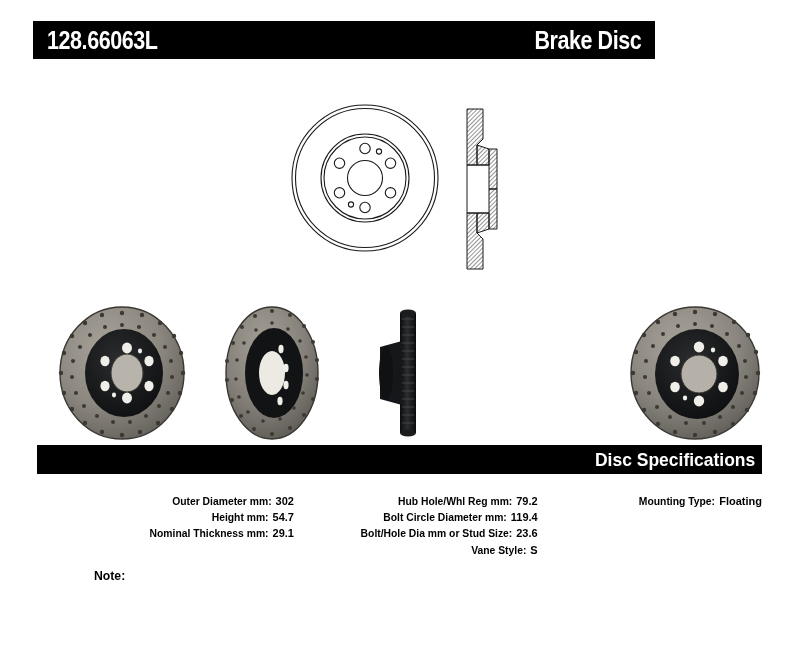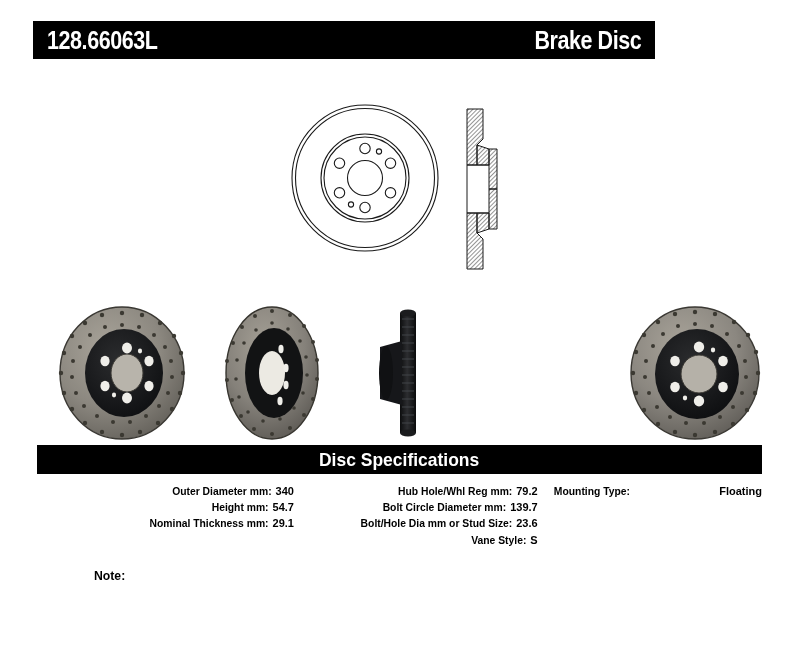--- a/index.html
+++ b/index.html
@@ -72,34 +72,34 @@
     position: absolute;
     left: 37px;
     top: 445px;
     width: 725px;
   }
   .spec-header {
     background: #000000;
     height: 29px;
     display: flex;
     align-items: center;
-    justify-content: center;
+    justify-content: flex-end;
   }
   .spec-header-text {
     color: #ffffff;
     font-weight: bold;
     font-size: 19px;
     line-height: 1;
     transform: scaleX(0.92);
     white-space: nowrap;
   }
 
   .spec-columns {
     display: flex;
-    padding-top: 9px;
+    padding-top: 19px;
     gap: 11px;
   }
   .spec-col {
     box-sizing: border-box;
   }
   .spec-col-left  { width: 265px; }
   .spec-col-mid   { width: 240px; }
   .spec-col-right { width: 220px; }
 
   .spec-row {
@@ -115,21 +115,21 @@
     transform: scaleX(0.94);
     transform-origin: right center;
   }
   .spec-row .val {
     flex: 0 0 auto;
     text-align: left;
     padding-left: 4px;
   }
   
   .spec-col-right .spec-row {
-    justify-content: space-between;
+    justify-content: flex-end;
   }
   .spec-col-right .spec-row .lbl {
     flex: 0 0 auto;
   }
 
   .note-line {
     position: absolute;
     left: 94px;
     top: 568px;
     font-size: 13px;
@@ -446,40 +446,40 @@
 <div class="spec-panel">
   <div class="spec-header">
     <span class="spec-header-text">Disc Specifications</span>
   </div>
 
   <div class="spec-columns">
 
     <div class="spec-col spec-col-left">
       <div class="spec-row">
         <span class="lbl">Outer Diameter mm:</span>
-        <span class="val">340</span>
+        <span class="val">302</span>
       </div>
       <div class="spec-row">
         <span class="lbl">Height mm:</span>
         <span class="val">54.7</span>
       </div>
       <div class="spec-row">
         <span class="lbl">Nominal Thickness mm:</span>
         <span class="val">29.1</span>
       </div>
     </div>
 
     <div class="spec-col spec-col-mid">
       <div class="spec-row">
         <span class="lbl">Hub Hole/Whl Reg mm:</span>
         <span class="val">79.2</span>
       </div>
       <div class="spec-row">
         <span class="lbl">Bolt Circle Diameter mm:</span>
-        <span class="val">139.7</span>
+        <span class="val">119.4</span>
       </div>
       <div class="spec-row">
         <span class="lbl">Bolt/Hole Dia mm or Stud Size:</span>
         <span class="val">23.6</span>
       </div>
       <div class="spec-row">
         <span class="lbl">Vane Style:</span>
         <span class="val">S</span>
       </div>
     </div>

